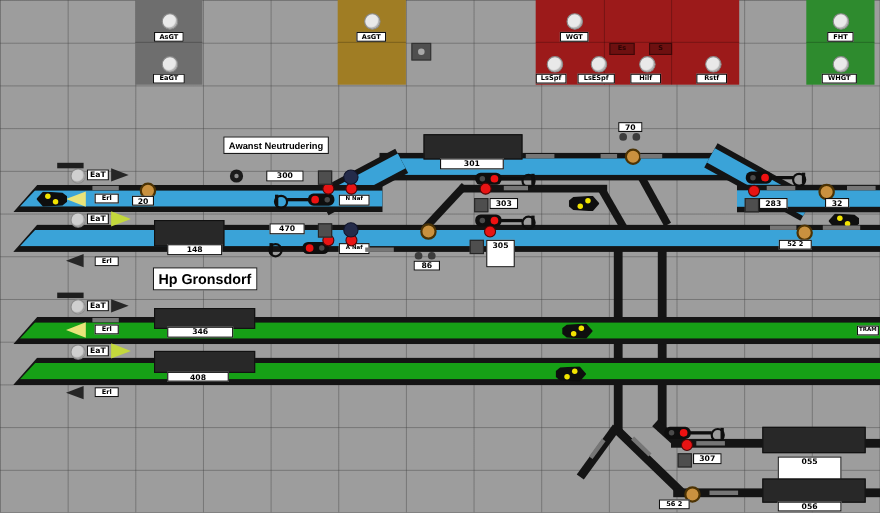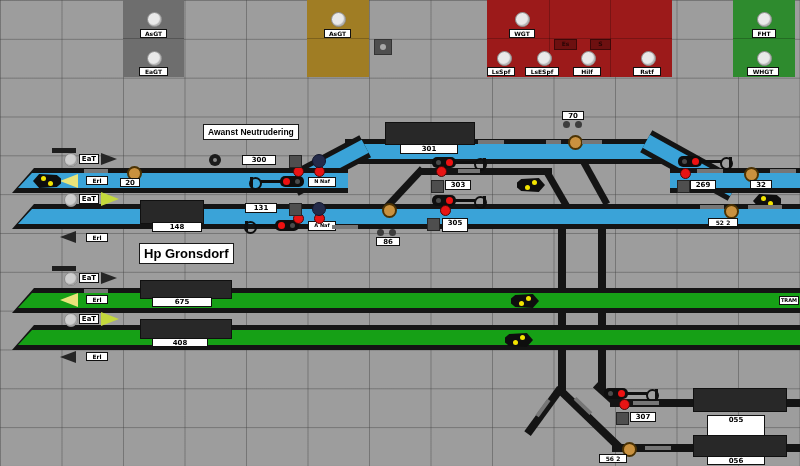--- a/index.html
+++ b/index.html
@@ -157,21 +157,21 @@
     <div class="fill" style="background:#16a016;clip-path:polygon(24px 0,100% 0,100% 100%,10px 100%);"></div>
   </div>
 
   <div class="blk" style="left:385px;top:122px;width:88px;height:21px;"></div>
   <div class="wb" style="left:400px;top:144px;width:58px;height:10px;">301</div>
 
   <div class="blk" style="left:140px;top:200px;width:62px;height:22px;"></div>
   <div class="wb" style="left:152px;top:222px;width:50px;height:10px;">148</div>
 
   <div class="blk" style="left:140px;top:280px;width:90px;height:17px;"></div>
-  <div class="wb" style="left:152px;top:297px;width:60px;height:10px;">675</div>
+  <div class="wb" style="left:152px;top:297px;width:60px;height:10px;">346</div>
 
   <div class="blk" style="left:140px;top:319px;width:90px;height:18px;"></div>
   <div class="wb" style="left:152px;top:338px;width:56px;height:9px;">408</div>
 
   <div class="blk" style="left:693px;top:388px;width:92px;height:22px;"></div>
   <div class="wb" style="left:707px;top:415px;width:58px;height:24px;">055</div>
 
   <div class="blk" style="left:693px;top:435px;width:92px;height:20px;"></div>
   <div class="wb" style="left:707px;top:456px;width:58px;height:9px;">056</div>
 
@@ -281,26 +281,26 @@
       <div class="ring"></div>
       <div class="tee"></div>
   </div>
 
   <div class="blkc" style="left:209px;top:154px;">
       <i></i>
     </div>
   <div class="wb" style="left:242px;top:155px;width:34px;height:10px;">300</div>
   <div class="wb t5" style="left:308px;top:177px;width:28px;height:10px;">N Naf</div>
 
-  <div class="wb" style="left:245px;top:203px;width:32px;height:10px;">131</div>
+  <div class="wb" style="left:245px;top:203px;width:32px;height:10px;">470</div>
   <div class="wb t5" style="left:308px;top:221px;width:28px;height:10px;">A Naf</div>
 
   <div class="wb" style="left:445px;top:180px;width:26px;height:10px;">303</div>
-  <div class="wb" style="left:442px;top:218px;width:26px;height:14px;">305</div>
-  <div class="wb" style="left:690px;top:180px;width:26px;height:10px;">269</div>
+  <div class="wb" style="left:442px;top:218px;width:26px;height:25px;">305</div>
+  <div class="wb" style="left:690px;top:180px;width:26px;height:10px;">283</div>
   <div class="wb" style="left:630px;top:412px;width:26px;height:10px;">307</div>
 
   <div class="wb" style="left:562px;top:111px;width:22px;height:9px;">70</div>
   <div class="goldc" style="left:568px;top:135px;"></div>
   <div class="goldc" style="left:382px;top:203px;"></div>
   <div class="wb" style="left:376px;top:237px;width:24px;height:9px;">86</div>
 
   <div class="goldc" style="left:127px;top:166px;"></div>
   <div class="wb" style="left:120px;top:178px;width:20px;height:9px;">20</div>
   <div class="goldc" style="left:744px;top:167px;"></div>

